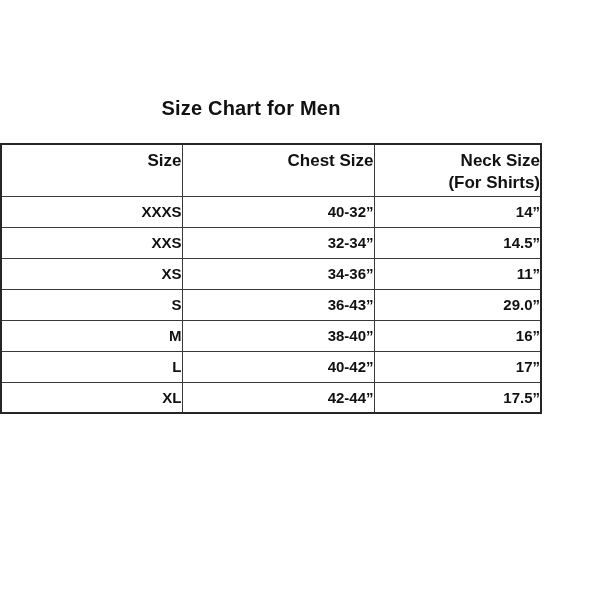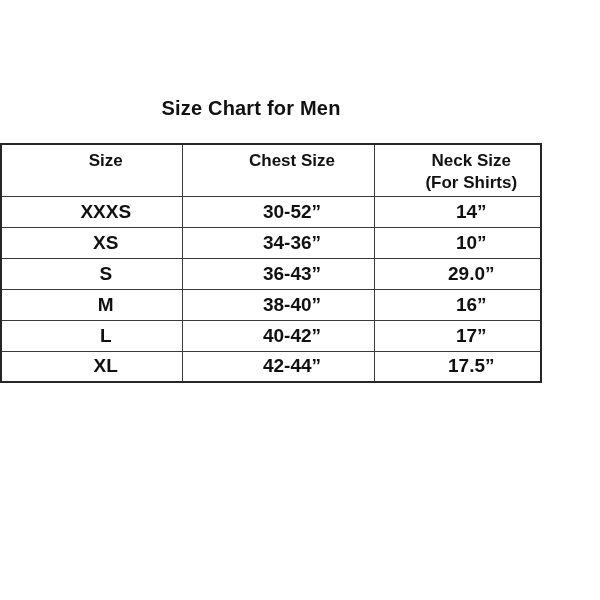--- a/index.html
+++ b/index.html
@@ -28,37 +28,37 @@
   table.size-table {
     margin: 23px auto 0 auto;
     width: 540px;
     border-collapse: collapse;
     table-layout: fixed;
     border: 2px solid #262626;
   }
   table.size-table th,
   table.size-table td {
     border: 1.5px solid #3a3a3a;
-    text-align: center;
+    text-align: right;
     font-weight: bold;
     color: #111111;
     padding-left: 28px;
   }
   table.size-table th {
     height: 52px;
     vertical-align: top;
     padding-top: 5px;
     font-size: 17px;
     line-height: 22px;
     white-space: pre-line;
   }
   table.size-table td {
     height: 31px;
     vertical-align: middle;
-    font-size: 19px;
+    font-size: 15px;
   }
   col.c-size  { width: 181px; }
   col.c-chest { width: 192px; }
   col.c-neck  { width: 167px; }
 </style>
 </head>
 <body>
 
 <div class="canvas">
 
@@ -74,27 +74,32 @@
       <tr>
         <th>Size</th>
         <th>Chest Size</th>
         <th>Neck Size
 (For Shirts)</th>
       </tr>
     </thead>
     <tbody>
         <tr>
           <td>XXXS</td>
-          <td>30-52”</td>
+          <td>40-32”</td>
           <td>14”</td>
+        </tr>
+        <tr>
+          <td>XXS</td>
+          <td>32-34”</td>
+          <td>14.5”</td>
         </tr>
         <tr>
           <td>XS</td>
           <td>34-36”</td>
-          <td>10”</td>
+          <td>11”</td>
         </tr>
         <tr>
           <td>S</td>
           <td>36-43”</td>
           <td>29.0”</td>
         </tr>
         <tr>
           <td>M</td>
           <td>38-40”</td>
           <td>16”</td>

